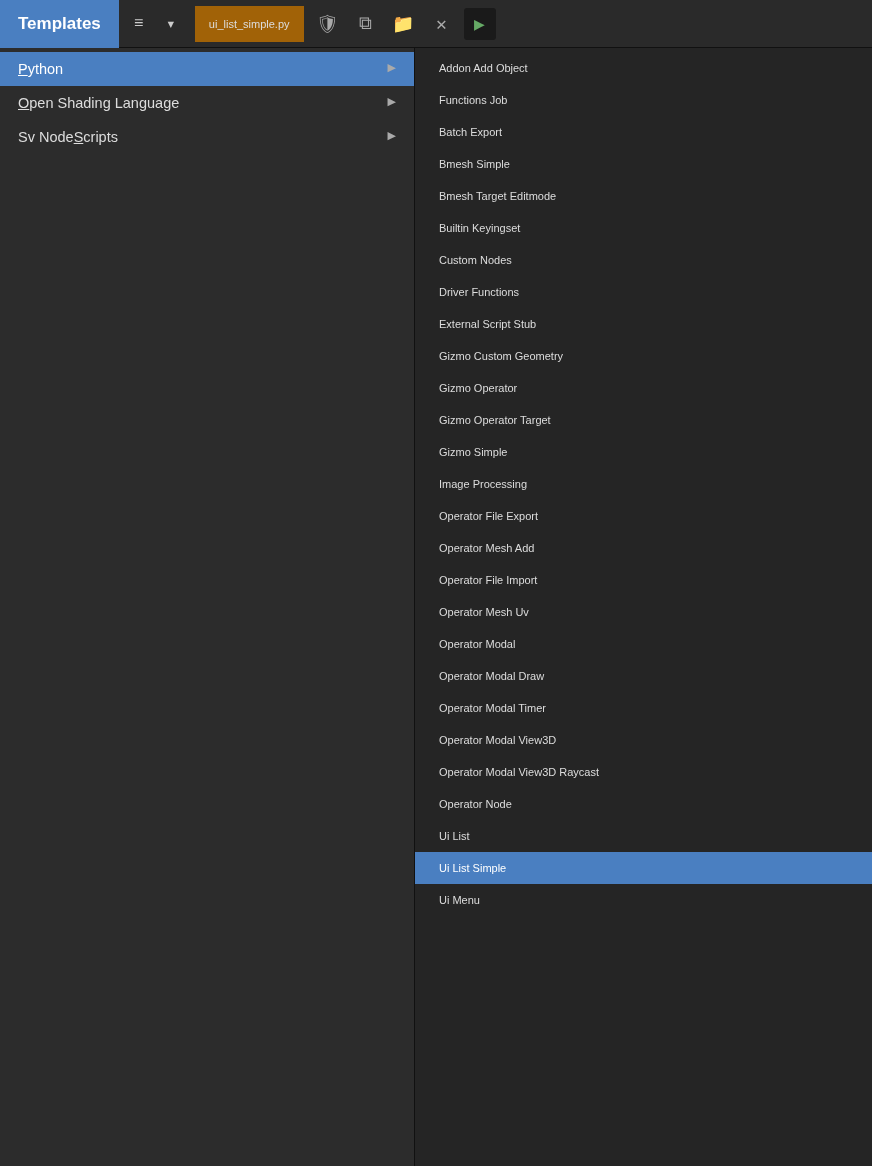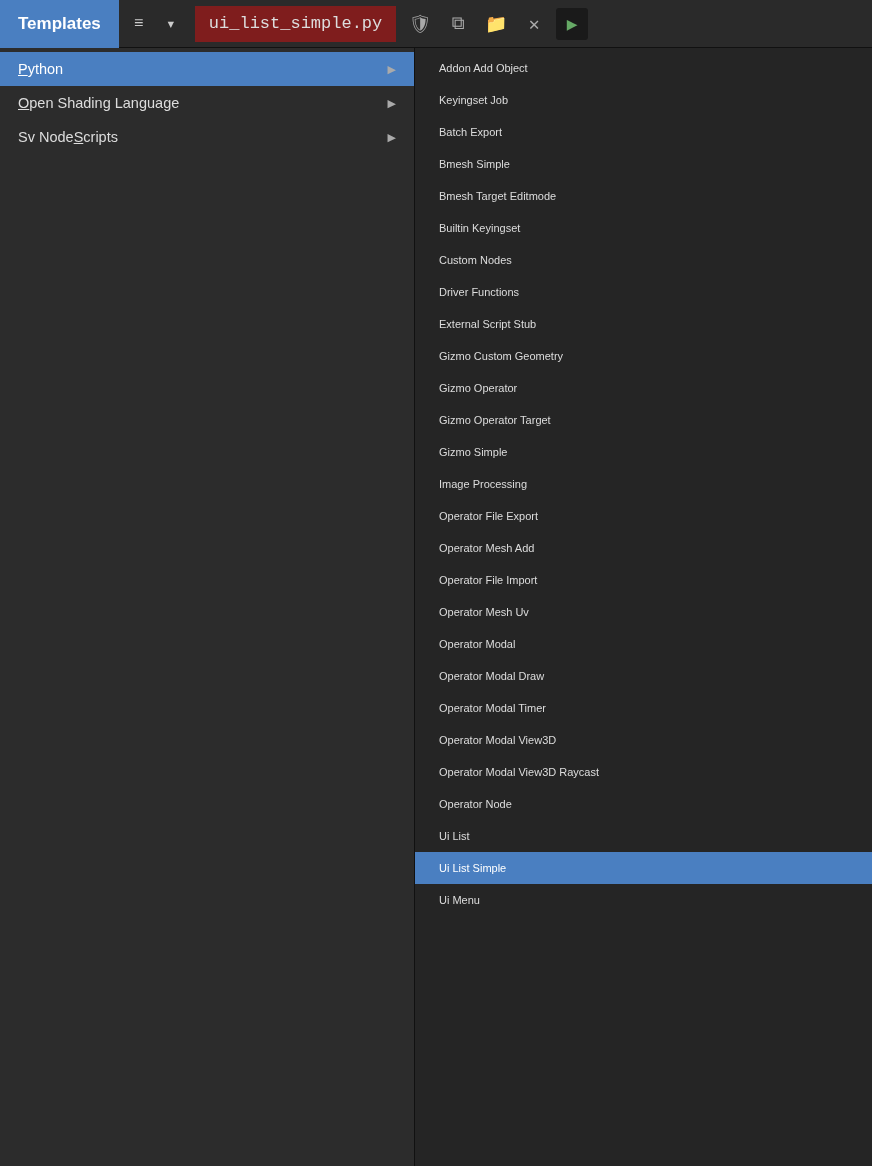--- a/index.html
+++ b/index.html
@@ -47,28 +47,28 @@
       font-size: 16px;
       width: 28px;
       height: 28px;
       display: flex;
       align-items: center;
       justify-content: center;
       cursor: pointer;
     }
 
     .filename-tab {
-      background: #7f1d1d;
+      background: #a16207;
       color: #ddd;
       padding: 0 14px;
       height: 36px;
       display: flex;
       align-items: center;
-      font-size: 17px;
-      font-family: Liberation Mono, monospace;
+      font-size: 11px;
+      font-family: Liberation Sans, sans-serif;
       margin: 0 4px;
     }
 
     .top-bar-right-icons {
       display: flex;
       align-items: center;
       gap: 6px;
       margin-left: 4px;
     }
 
@@ -125,21 +125,20 @@
     
     .submenu-panel {
       width: 415px;
       background: #2c2c2c;
       border-right: 1px solid #111;
       padding: 4px 0;
     }
 
     .submenu-item {
       display: flex;
-      align-items: center;
       justify-content: space-between;
       padding: 9px 18px;
       color: #ddd;
       cursor: pointer;
       font-family: sans-serif;
       font-size: 14.5px;
     }
 
     .submenu-item.active {
       background: #4a7fc1;
@@ -239,21 +238,21 @@
       <span class="submenu-arrow">▶</span>
     </div>
     <div class="submenu-item">
       <span>Sv Node<span class="ul">S</span>cripts</span>
       <span class="submenu-arrow">▶</span>
     </div>
   </div>
 
   <div class="templates-list" id="templates-list">
   <div class="template-item">Addon Add Object</div>
-      <div class="template-item">Keyingset Job</div>
+      <div class="template-item">Functions Job</div>
       <div class="template-item">Batch Export</div>
       <div class="template-item">Bmesh Simple</div>
       <div class="template-item">Bmesh Target Editmode</div>
       <div class="template-item">Builtin Keyingset</div>
       <div class="template-item">Custom Nodes</div>
       <div class="template-item">Driver Functions</div>
       <div class="template-item">External Script Stub</div>
       <div class="template-item">Gizmo Custom Geometry</div>
       <div class="template-item">Gizmo Operator</div>
       <div class="template-item">Gizmo Operator Target</div>

